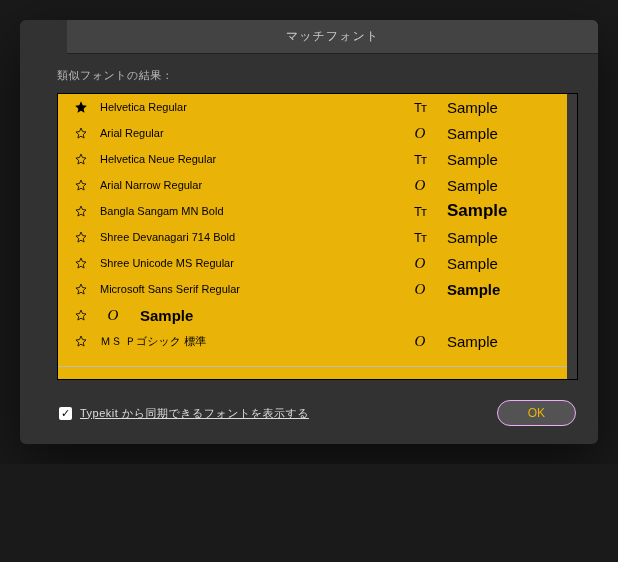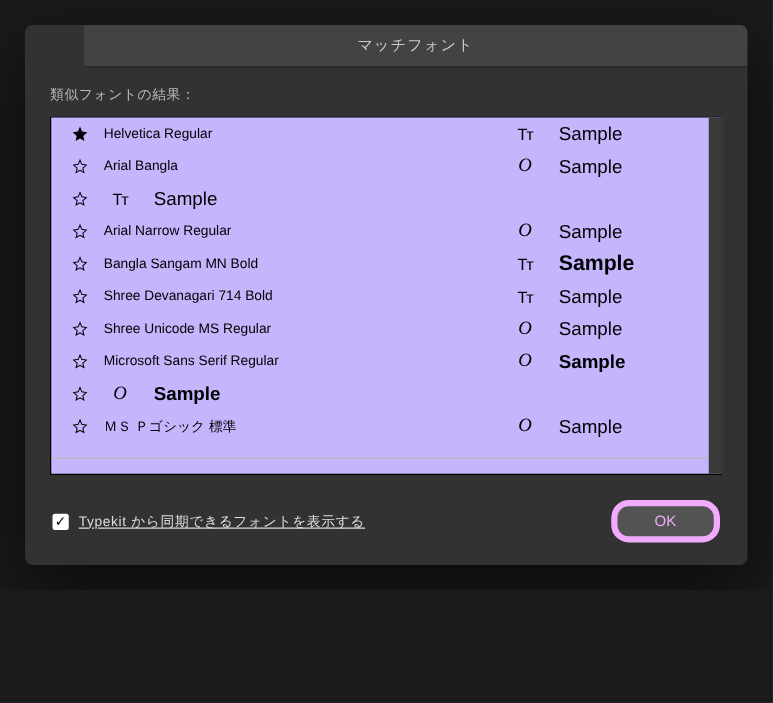--- a/index.html
+++ b/index.html
@@ -24,29 +24,30 @@
   color: #ccc;
   text-align: center;
   padding: 8px 0;
   font-size: 12px;
   letter-spacing: 1px;
   border-bottom: 1px solid #222;
   margin-left: 47px;
 }
 .content {
   padding: 14px 20px 18px 20px;
+  margin-left: 17px;
 }
 .section-label {
   color: #bbb;
   font-size: 11px;
   margin-bottom: 10px;
   letter-spacing: 0.5px;
 }
 .results-panel {
-  background: #c4b5fd;
+  background: #eab308;
   border: 1px solid #000;
   display: flex;
 }
 .results-inner {
   flex: 1;
   min-width: 0;
 }
 .scrollbar {
   width: 10px;
   background: #3a3a3a;
@@ -133,22 +134,22 @@
   font-size: 11px;
 }
 .checkbox-label {
   color: #ddd;
   font-size: 11px;
   letter-spacing: 0.5px;
   text-decoration: underline;
 }
 .ok-button {
   background: #535353;
-  color: #f0abfc;
-  border: 5px solid #f0abfc;
+  color: #eab308;
+  border: 1px solid #f0abfc;
   border-radius: 14px;
   padding: 5px 30px;
   font-size: 12px;
   cursor: pointer;
 }
 </style>
 </head>
 <body>
 
 <div class="dialog">
@@ -171,30 +172,31 @@
             <span class="font-name">Helvetica Regular</span>
             <span class="type-icon tt">Tᴛ</span>
             <span class="sample">Sample</span>
           </div>
           <div class="font-row">
             <span class="star">
               <svg viewBox="0 0 24 24">
                 <path fill="none" stroke="#000" stroke-width="1.4" d="M12 3.5l2.5 5.9 6.1.9-4.7 4.3 1.4 6-5.3-3.1-5.3 3.1 1.4-6L3.4 10.3l6.1-.9z"></path>
               </svg>
             </span>
-            <span class="font-name">Arial Bangla</span>
-            <span class="type-icon o">O</span>
-            <span class="sample">Sample</span>
-          </div>
-          <div class="font-row">
-            <span class="star">
-              <svg viewBox="0 0 24 24">
-                <path fill="none" stroke="#000" stroke-width="1.4" d="M12 3.5l2.5 5.9 6.1.9-4.7 4.3 1.4 6-5.3-3.1-5.3 3.1 1.4-6L3.4 10.3l6.1-.9z"></path>
-              </svg>
-            </span>
+            <span class="font-name">Arial Regular</span>
+            <span class="type-icon o">O</span>
+            <span class="sample">Sample</span>
+          </div>
+          <div class="font-row">
+            <span class="star">
+              <svg viewBox="0 0 24 24">
+                <path fill="none" stroke="#000" stroke-width="1.4" d="M12 3.5l2.5 5.9 6.1.9-4.7 4.3 1.4 6-5.3-3.1-5.3 3.1 1.4-6L3.4 10.3l6.1-.9z"></path>
+              </svg>
+            </span>
+            <span class="font-name">Helvetica Neue Regular</span>
             <span class="type-icon tt">Tᴛ</span>
             <span class="sample">Sample</span>
           </div>
           <div class="font-row">
             <span class="star">
               <svg viewBox="0 0 24 24">
                 <path fill="none" stroke="#000" stroke-width="1.4" d="M12 3.5l2.5 5.9 6.1.9-4.7 4.3 1.4 6-5.3-3.1-5.3 3.1 1.4-6L3.4 10.3l6.1-.9z"></path>
               </svg>
             </span>
             <span class="font-name">Arial Narrow Regular</span>

